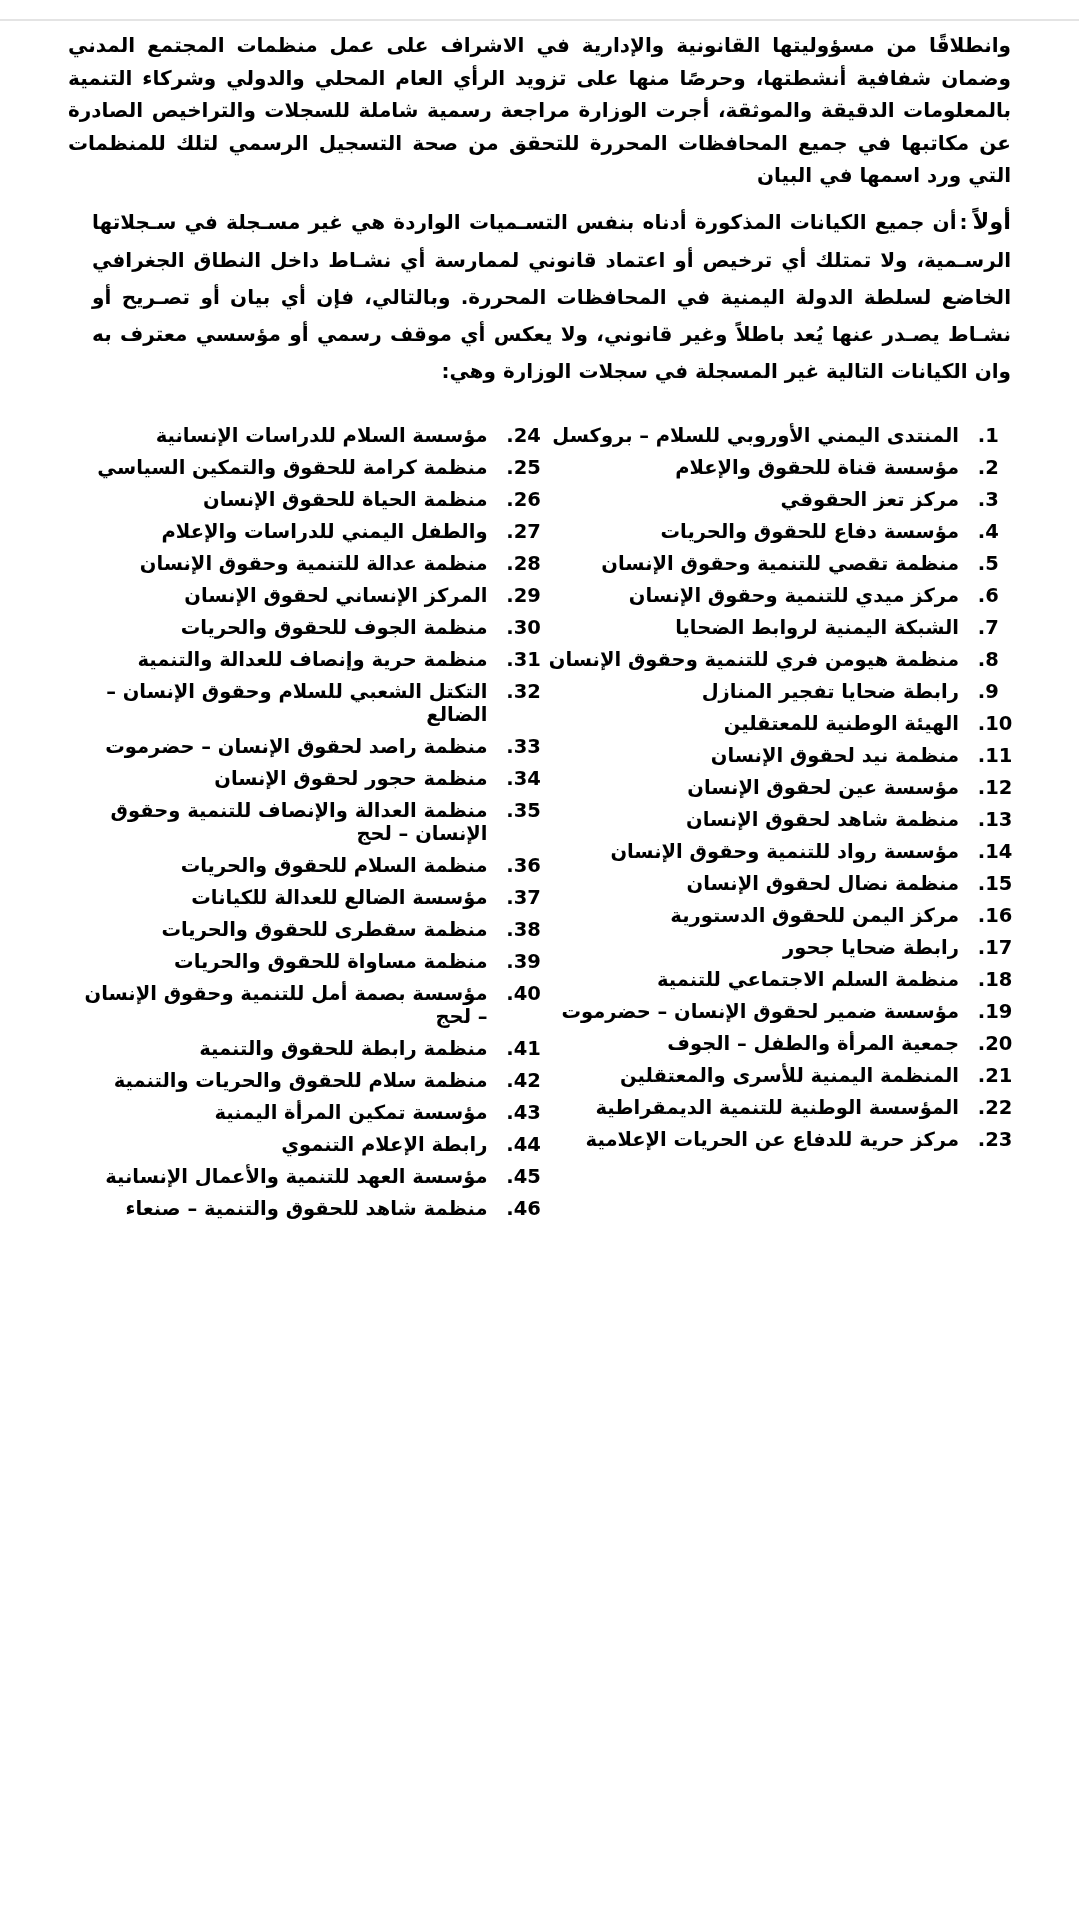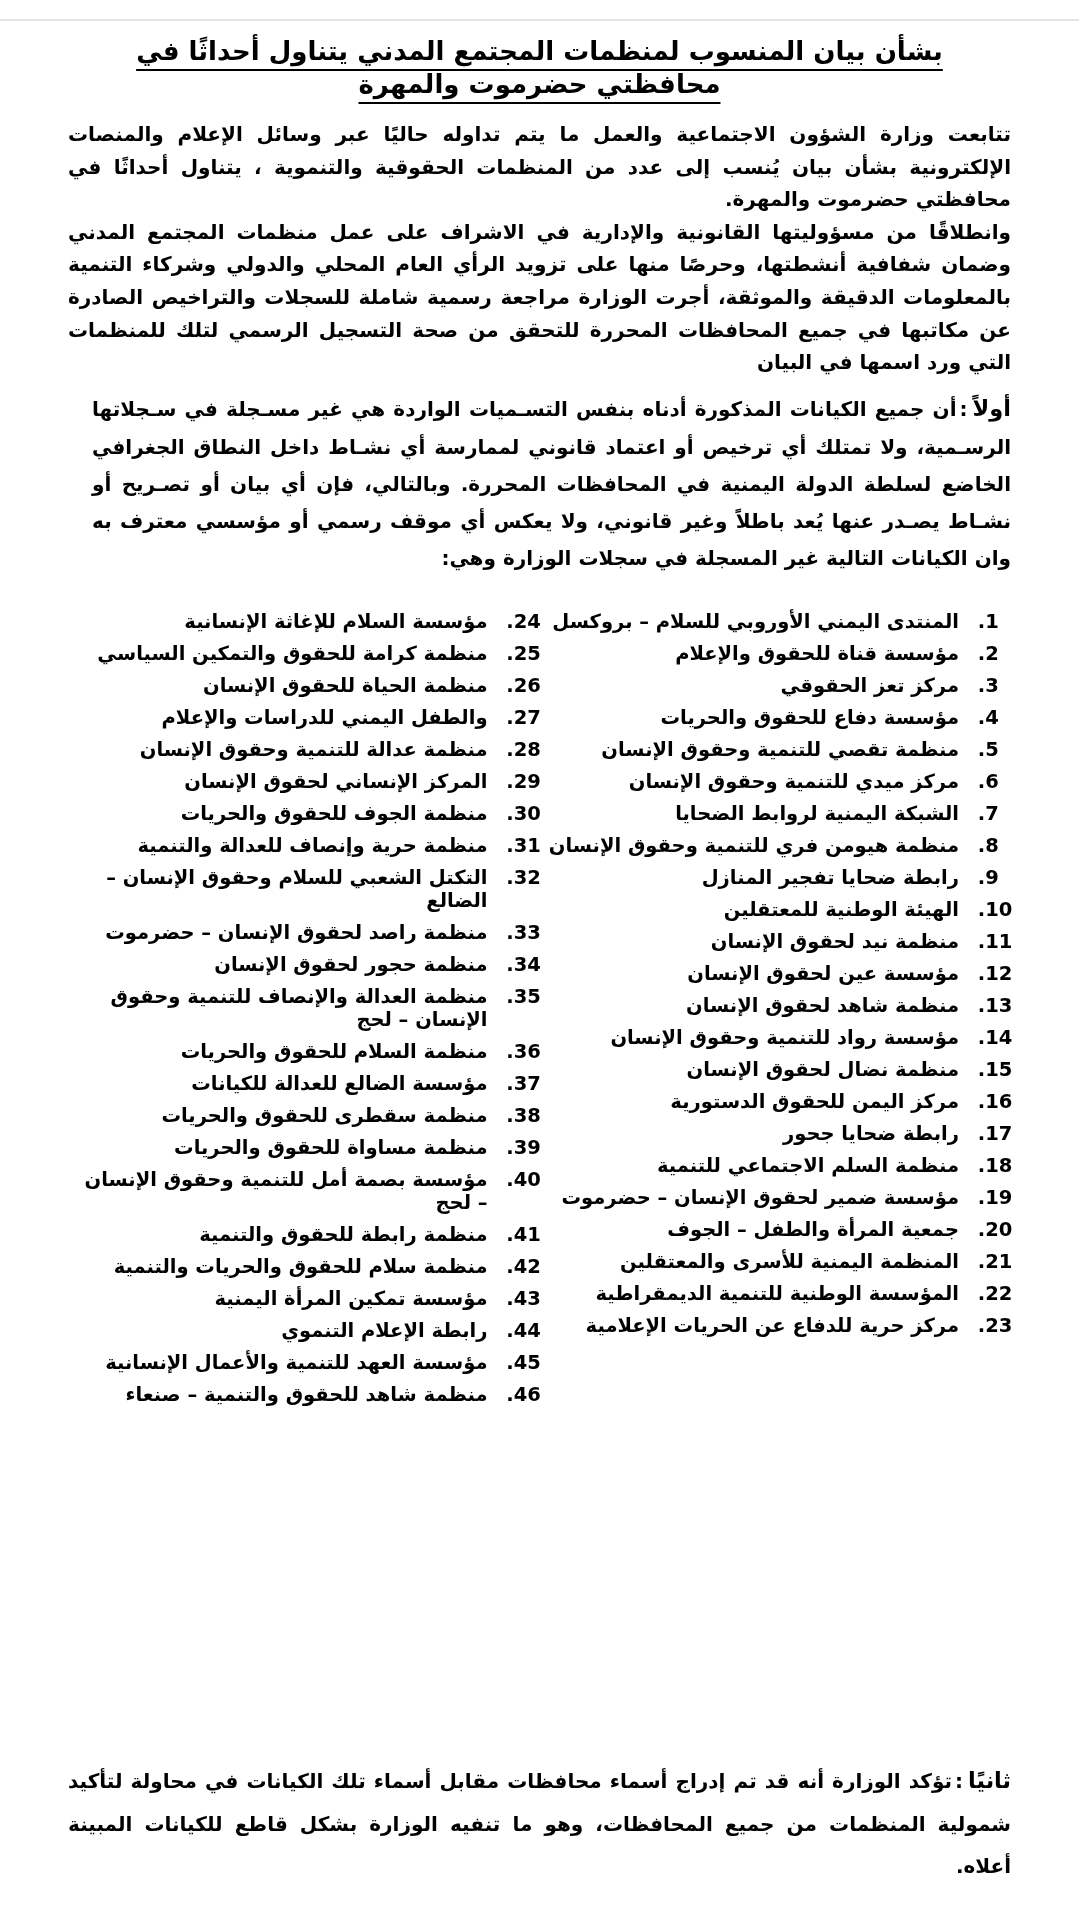--- a/index.html
+++ b/index.html
@@ -89,23 +89,21 @@
     margin: 0 0 15px 0;
   }
 </style>
 </head>
 <body>
 
 <div class="top-rule"></div>
 
 <div class="page">
 
-  <h1 class="doc-title">بشأن بيان المنسوب لمنظمات المجتمع المدني يتناول أحداثًا في محافظتي حضرموت والمهرة</h1>
 
-  <p class="body-text">تتابعت وزارة الشؤون الاجتماعية والعمل ما يتم تداوله حاليًا عبر وسائل الإعلام والمنصات الإلكترونية بشأن بيان يُنسب إلى عدد من المنظمات الحقوقية والتنموية ، يتناول أحداثًا في محافظتي حضرموت والمهرة.</p>
 
   <p class="body-text">وانطلاقًا من مسؤوليتها القانونية والإدارية في الاشراف على عمل منظمات المجتمع المدني وضمان شفافية أنشطتها، وحرصًا منها على تزويد الرأي العام المحلي والدولي وشركاء التنمية بالمعلومات الدقيقة والموثقة، أجرت الوزارة مراجعة رسمية شاملة للسجلات والتراخيص الصادرة عن مكاتبها في جميع المحافظات المحررة للتحقق من صحة التسجيل الرسمي لتلك للمنظمات التي ورد اسمها في البيان</p>
 
 
   <p class="first-section"><span class="section-label">أولاً</span><span class="sep">:</span><span>أن جميع الكيانات المذكورة أدناه بنفس التسـميات الواردة هي غير مسـجلة في سـجلاتها الرسـمية، ولا تمتلك أي ترخيص أو اعتماد قانوني لممارسة أي نشـاط داخل النطاق الجغرافي الخاضع لسلطة الدولة اليمنية في المحافظات المحررة. وبالتالي، فإن أي بيان أو تصـريح أو نشـاط يصـدر عنها يُعد باطلاً وغير قانوني، ولا يعكس أي موقف رسمي أو مؤسسي معترف به وان الكيانات التالية  غير المسجلة في سجلات الوزارة وهي:</span></p>
 
   <div class="org-list">
     <ol class="org-col" start="1">
         <li>المنتدى اليمني الأوروبي للسلام – بروكسل</li>
         <li>مؤسسة قناة للحقوق والإعلام</li>
@@ -125,21 +123,21 @@
         <li>مركز اليمن للحقوق الدستورية</li>
         <li>رابطة ضحايا جحور</li>
         <li>منظمة السلم الاجتماعي للتنمية</li>
         <li>مؤسسة ضمير لحقوق الإنسان – حضرموت</li>
         <li>جمعية المرأة والطفل – الجوف</li>
         <li>المنظمة اليمنية للأسرى والمعتقلين</li>
         <li>المؤسسة الوطنية للتنمية الديمقراطية</li>
         <li>مركز حرية للدفاع عن الحريات الإعلامية</li>
       </ol>
     <ol class="org-col" start="24">
-        <li>مؤسسة السلام للإغاثة الإنسانية</li>
+        <li>مؤسسة السلام للدراسات الإنسانية</li>
         <li>منظمة كرامة للحقوق والتمكين السياسي</li>
         <li>منظمة الحياة للحقوق الإنسان</li>
         <li>والطفل اليمني للدراسات والإعلام</li>
         <li>منظمة عدالة للتنمية وحقوق الإنسان</li>
         <li>المركز الإنساني لحقوق الإنسان</li>
         <li>منظمة الجوف للحقوق والحريات</li>
         <li>منظمة حرية وإنصاف للعدالة والتنمية</li>
         <li>التكتل الشعبي للسلام وحقوق الإنسان – الضالع</li>
         <li>منظمة راصد لحقوق الإنسان – حضرموت</li>
         <li>منظمة حجور لحقوق الإنسان</li>
@@ -153,15 +151,14 @@
         <li>منظمة سلام للحقوق والحريات والتنمية</li>
         <li>مؤسسة تمكين المرأة اليمنية</li>
         <li>رابطة الإعلام التنموي</li>
         <li>مؤسسة العهد للتنمية والأعمال الإنسانية</li>
         <li>منظمة شاهد للحقوق والتنمية – صنعاء</li>
       </ol>
   </div>
 
   <div class="page-break-gap"></div>
 
-  <p class="closing-section"><span class="section-label">ثانيًا</span><span class="sep">:</span><span>تؤكد الوزارة أنه قد تم إدراج أسماء محافظات مقابل أسماء تلك الكيانات في محاولة لتأكيد شمولية المنظمات من جميع المحافظات، وهو ما تنفيه الوزارة بشكل قاطع للكيانات المبينة أعلاه.</span></p>
 
 </div>
 
 </body></html>

